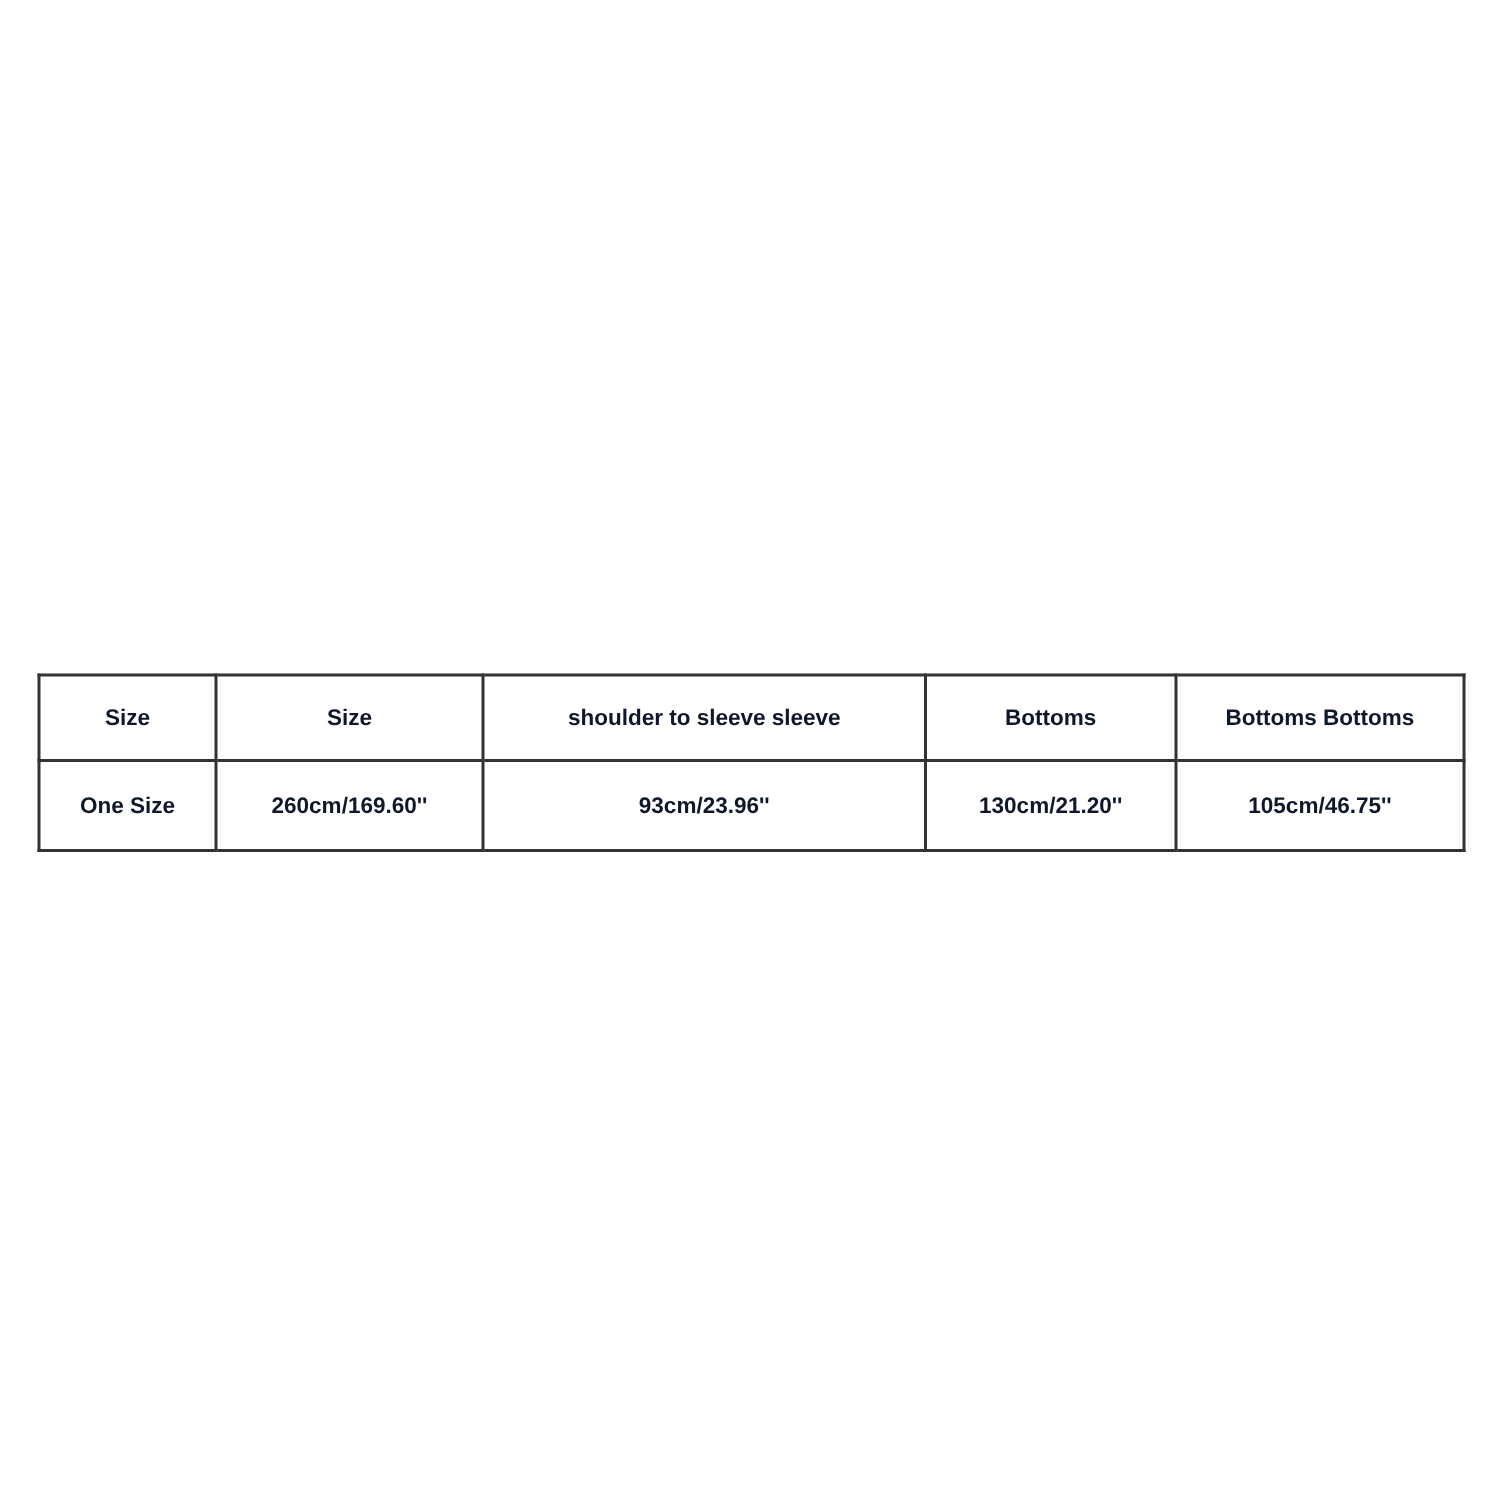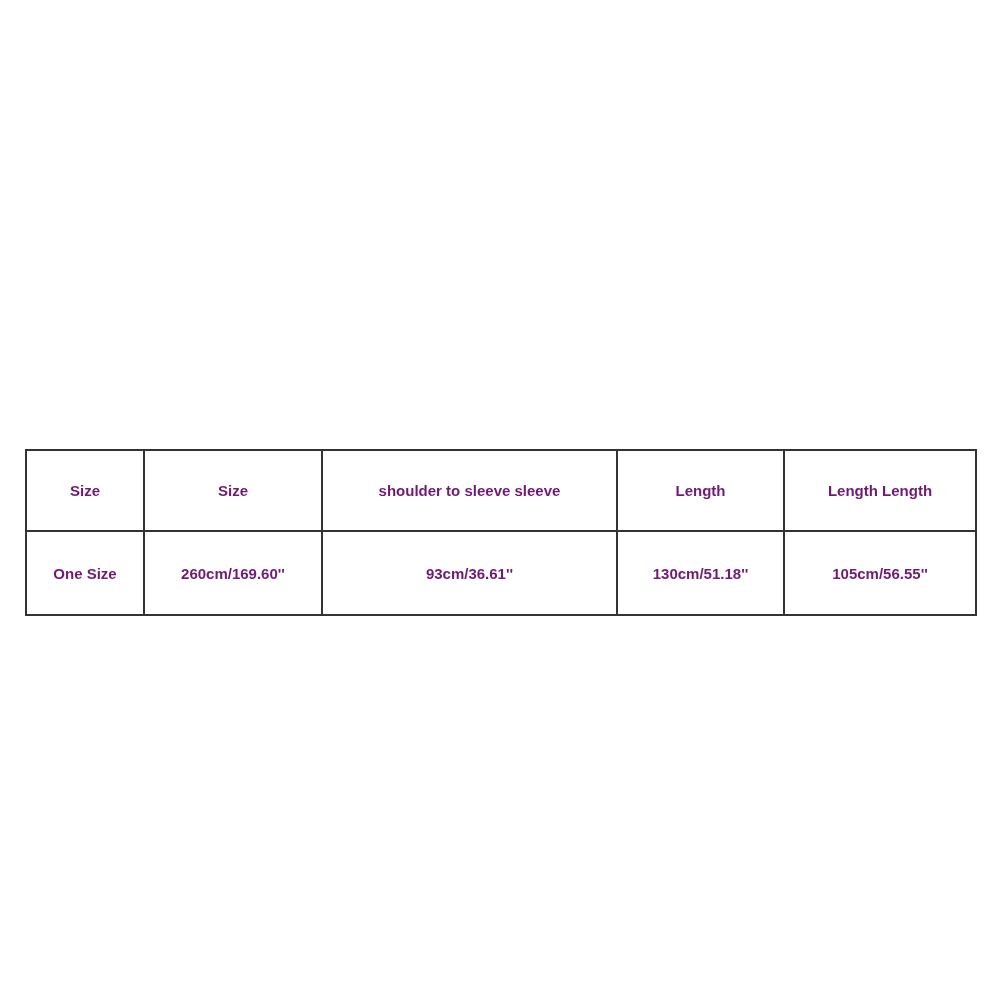--- a/index.html
+++ b/index.html
@@ -25,22 +25,22 @@
     border-collapse: collapse;
     table-layout: fixed;
   }
   table.size-chart th,
   table.size-chart td {
     border: 2px solid #333333;
     text-align: center;
     vertical-align: middle;
     font-size: 15px;
     font-weight: bold;
-    color: #701a75;
-    padding: 16px;
+    color: #0f172a;
+    padding: 4px;
     overflow: hidden;
     white-space: nowrap;
   }
   table.size-chart th { height: 47px; }
   table.size-chart td { height: 50px; margin-top: 44px; }
   col.c0 { width: 118px; }
   col.c1 { width: 178px; }
   col.c2 { width: 295px; }
   col.c3 { width: 167px; }
   col.c4 { width: 192px; }
@@ -55,27 +55,27 @@
         <col class="c1">
         <col class="c2">
         <col class="c3">
         <col class="c4">
     </colgroup>
     <thead>
       <tr>
         <th>Size</th>
         <th>Size</th>
         <th>shoulder to sleeve sleeve</th>
-        <th>Length</th>
-        <th>Length Length</th>
+        <th>Bottoms</th>
+        <th>Bottoms Bottoms</th>
       </tr>
     </thead>
     <tbody>
       <tr>
         <td>One Size</td>
         <td>260cm/169.60''</td>
-        <td>93cm/36.61''</td>
-        <td>130cm/51.18''</td>
-        <td>105cm/56.55''</td>
+        <td>93cm/23.96''</td>
+        <td>130cm/21.20''</td>
+        <td>105cm/46.75''</td>
       </tr>
     </tbody>
   </table>
 </div>
 
 </body></html>

